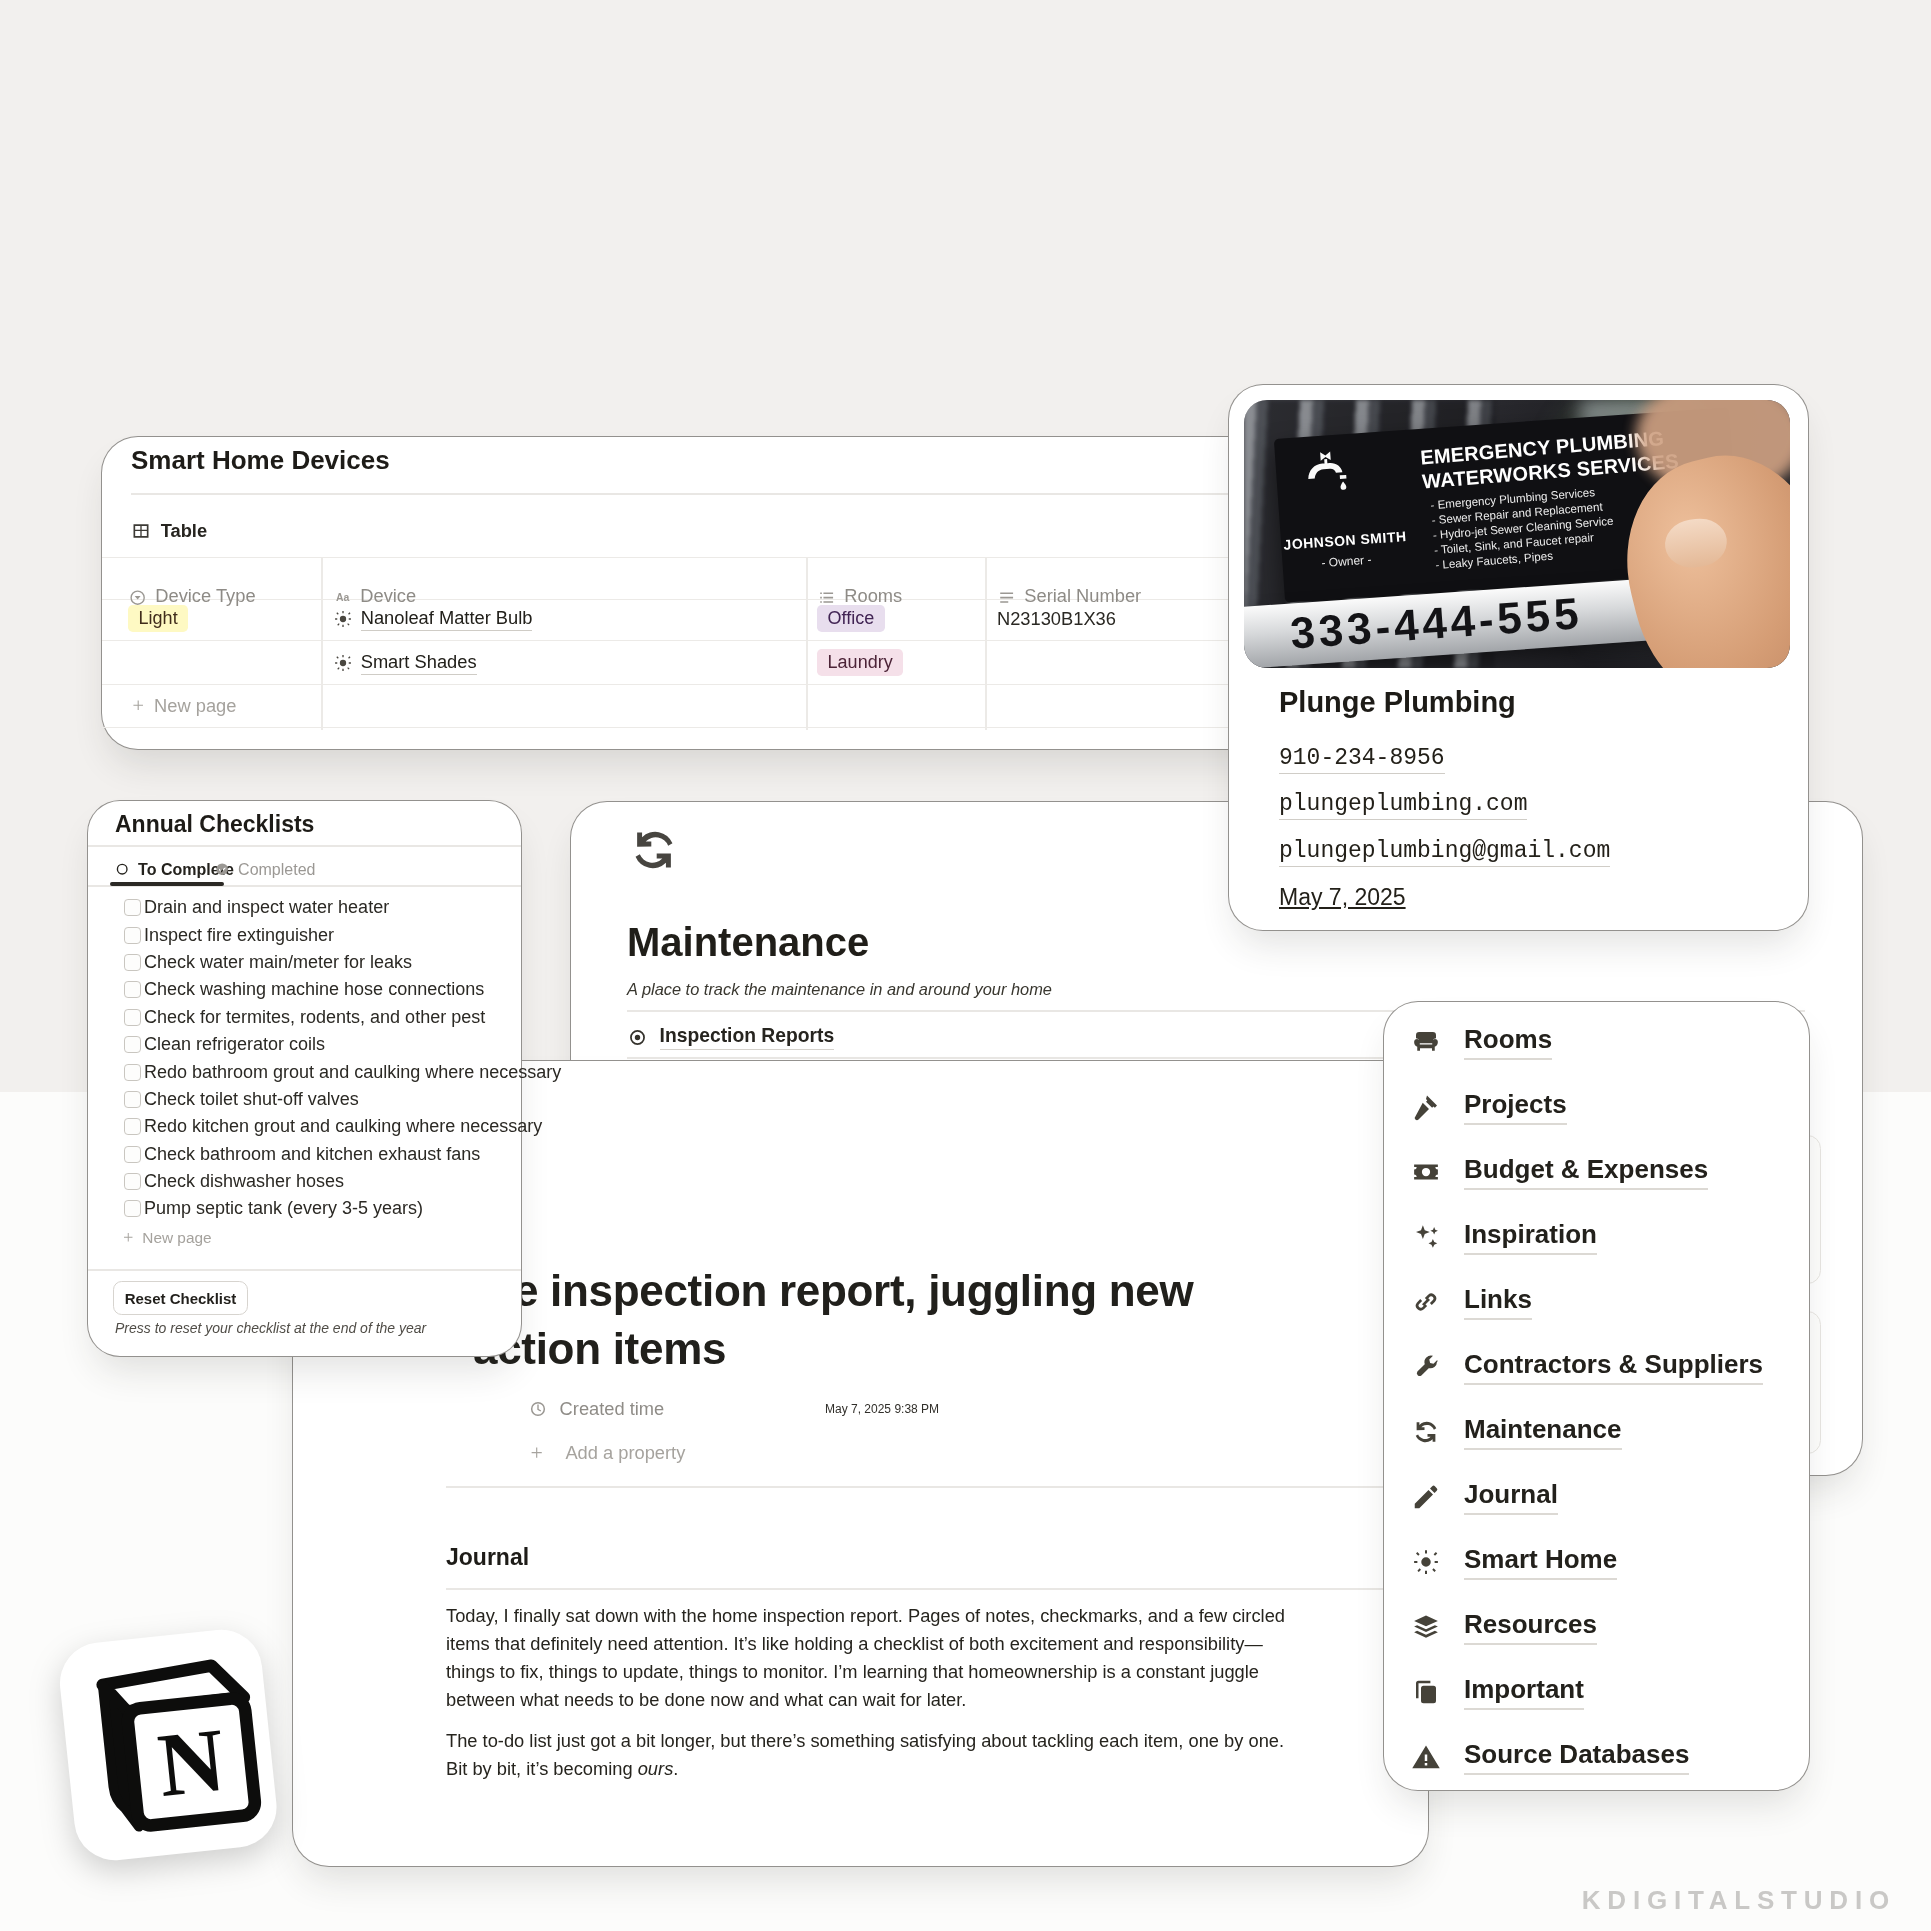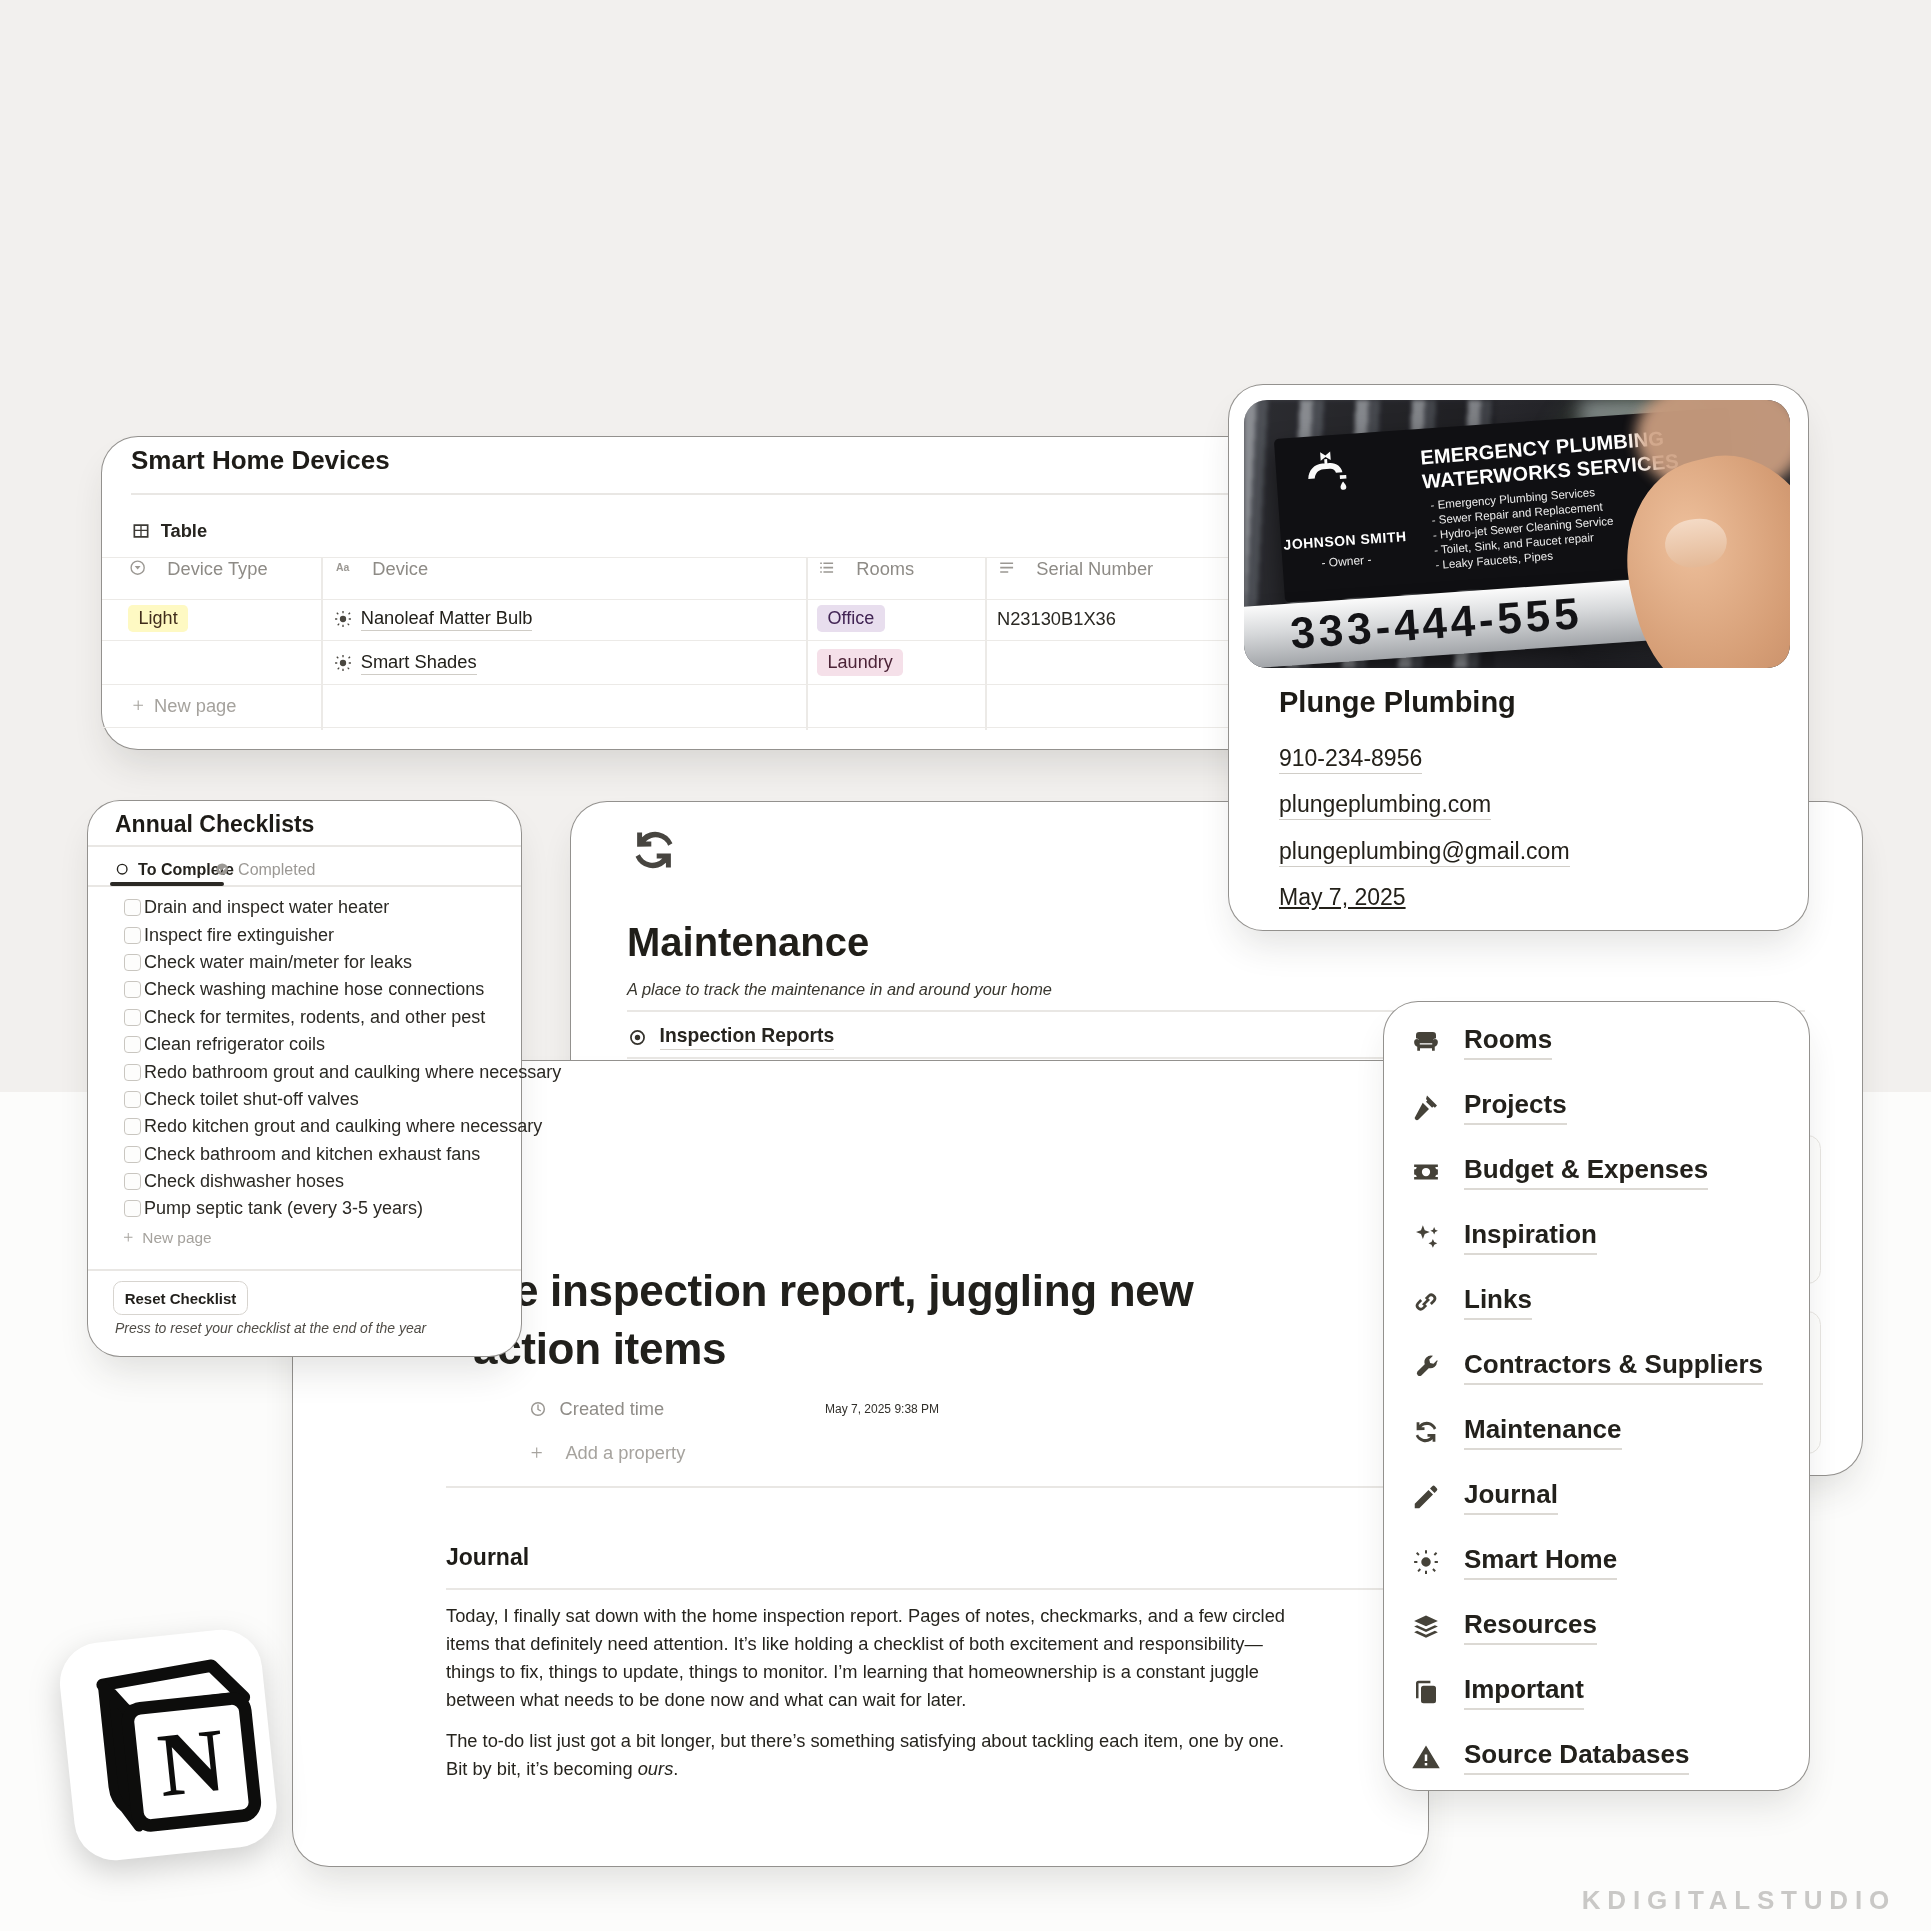--- a/index.html
+++ b/index.html
@@ -17,21 +17,21 @@
   .icon svg{width:100%;height:100%;}
 
   
   .devices{left:101px;top:436px;width:1617px;height:312px;}
   .dv-title{position:absolute;left:29px;top:7.7px;font-size:26px;font-weight:700;color:#1e1c18;}
   .dv-div1{left:29px;right:0;top:56px;}
   .dv-view{position:absolute;left:29px;top:79px;height:29px;display:flex;align-items:center;gap:9.7px;}
   .dv-view .icon{width:20px;height:20px;color:#3c3a35;}
   .dv-view-label{font-size:18.3px;font-weight:700;color:#26241f;}
   .dv-thead{position:absolute;left:0;right:0;top:120px;height:41px;border-top:1.9px solid #eceae7;border-bottom:1.9px solid #eceae7;}
-  .dv-h{position:absolute;top:0;height:41px;display:flex;align-items:flex-start;gap:20px;color:#8e8b86;font-size:18.3px;}
+  .dv-h{position:absolute;top:8px;height:41px;display:flex;align-items:flex-end;gap:8px;color:#8e8b86;font-size:18.3px;}
   .dv-h .icon{width:19.3px;height:19.3px;color:#9b9893;}
   .dv-colline{position:absolute;top:120px;height:173px;width:1.9px;background:#eceae7;}
   .dv-row{position:absolute;left:0;right:0;height:43px;border-bottom:1.9px solid #eceae7;}
   .dv-cell{position:absolute;top:0;height:43px;display:flex;align-items:center;gap:7.7px;}
   .tag{display:inline-block;padding:2.9px 10.6px 3.9px;border-radius:4.8px;font-size:18px;line-height:21px;}
   .tag.yellow{background:#fef9c3;color:#402c1b;}
   .tag.purple{background:#e8deee;color:#412454;}
   .tag.pink{background:#f5e0e9;color:#4c2337;}
   .pagelink{font-size:18.3px;color:#22201b;font-weight:500;border-bottom:1.9px solid #cfccc6;padding-bottom:1px;}
   .dv-cell .icon.sun{width:20px;height:20px;color:#4a4740;}
@@ -51,21 +51,21 @@
   .bc-owner-name{font-size:14px;font-weight:700;letter-spacing:0.5px;}
   .bc-owner-title{font-size:12px;margin-top:5.8px;color:#e9e9e9;}
   .bc-head{position:absolute;left:145px;top:14.5px;width:301px;font-size:20px;line-height:24px;font-weight:800;letter-spacing:0.2px;transform:rotate(-.6deg);}
   .bc-services{position:absolute;left:152px;top:68px;font-size:11.6px;line-height:15px;color:#ececec;transform:rotate(-.6deg);}
   .silverband{position:absolute;left:-7.7px;top:189px;width:525px;height:62px;background:linear-gradient(180deg,#fbfbfb 0%,#d6d8da 45%,#a2a5a9 100%);transform:rotate(-4deg);box-shadow:0 7.7px 17.4px rgba(0,0,0,.4);}
   .silverband .phone-big{display:block;padding:4.8px 0 0 54px;font-size:44px;font-weight:800;letter-spacing:3.9px;color:#131316;}
   .thumb{position:absolute;right:-39px;bottom:-37px;width:198px;height:249px;border-radius:46%;transform:rotate(-14deg);background:radial-gradient(ellipse at 35% 30%,#eec09c 0%,#d59d75 55%,#ba805d 100%);}
   .nail{position:absolute;left:44px;top:56px;width:62px;height:48px;border-radius:50%/55%;transform:rotate(6deg);background:linear-gradient(#f4dac5,#e4b997);}
   .fingertop{position:absolute;right:-15.4px;top:-25px;width:169px;height:121px;border-radius:50%;background:#cfa183;filter:blur(6.8px);opacity:.92;}
   .pl-name{position:absolute;left:50px;top:301px;font-size:29px;font-weight:700;color:#1d1b17;}
-  .pl-link{position:absolute;left:50px;font-size:23px;color:#232019;}
+  .pl-link{position:absolute;left:50px;font-size:23px;color:#232019;font-family:Liberation Mono, monospace;}
   .pl-link .u{border-bottom:1.9px solid #d0cdc7;padding-bottom:1.9px;}
   .pl-date{position:absolute;left:50px;top:499px;font-size:23px;color:#232019;text-decoration:underline;}
 
   
   .checklist{left:87px;top:800px;width:433px;height:555px;border-radius:33px;}
   .cl-title{position:absolute;left:27px;top:9.7px;font-size:23px;font-weight:700;color:#1d1b17;}
   .cl-div1{left:0;right:0;top:44px;}
   .cl-tabs{position:absolute;left:0;top:54px;height:29px;width:100%;}
   .cl-tab{position:absolute;display:flex;align-items:center;gap:7.7px;height:29px;}
   .cl-tab .icon{width:16.4px;height:16.4px;}

